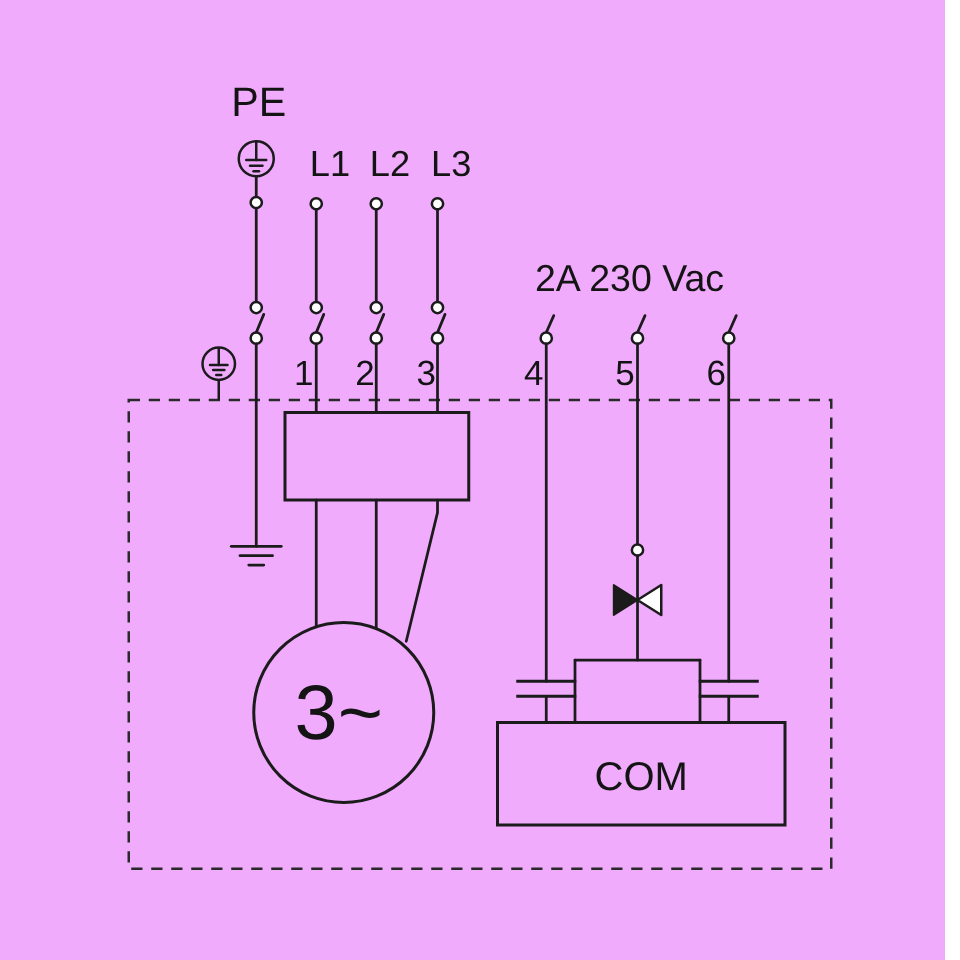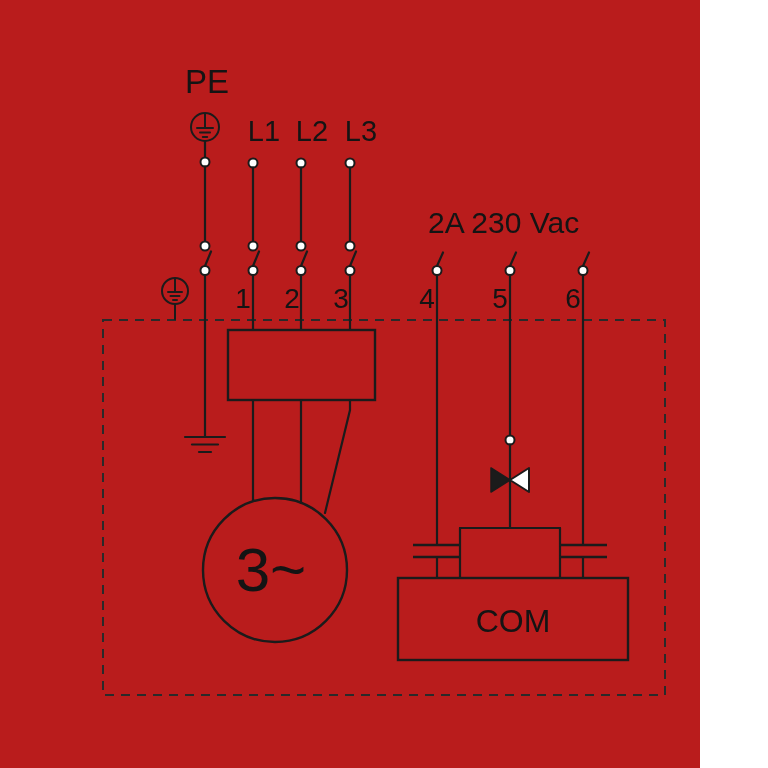--- a/index.html
+++ b/index.html
@@ -1,16 +1,16 @@
 <!DOCTYPE html>
 <html><head>
 <meta charset="utf-8">
 <style>
   html,body{margin:0;padding:0;background:#ffffff;}
-  .stage{width:700px;height:768px;background:#b91c1c;position:relative;}
+  .stage{width:756px;height:768px;background:#f0abfc;position:relative;}
   svg{display:block;}
   .w{stroke:#1b1b1b;stroke-width:2.2;fill:none;stroke-linecap:round;}
   .sym{stroke:#1b1b1b;stroke-width:2;fill:none;stroke-linecap:round;}
   .term{fill:#ffffff;stroke:#1b1b1b;stroke-width:2;}
   .dashed{stroke:#2a2a2a;stroke-width:2;fill:none;stroke-dasharray:9 7;}
   .box{stroke:#1b1b1b;stroke-width:2.4;fill:none;}
   .tri-fill{fill:#1b1b1b;stroke:#1b1b1b;stroke-width:1.5;stroke-linejoin:round;}
   .tri-open{fill:#ffffff;stroke:#1b1b1b;stroke-width:2;stroke-linejoin:round;}
   text{font-family:"Liberation Sans","DejaVu Sans",sans-serif;fill:#141414;}
   .lbl-big{font-size:33px;}

